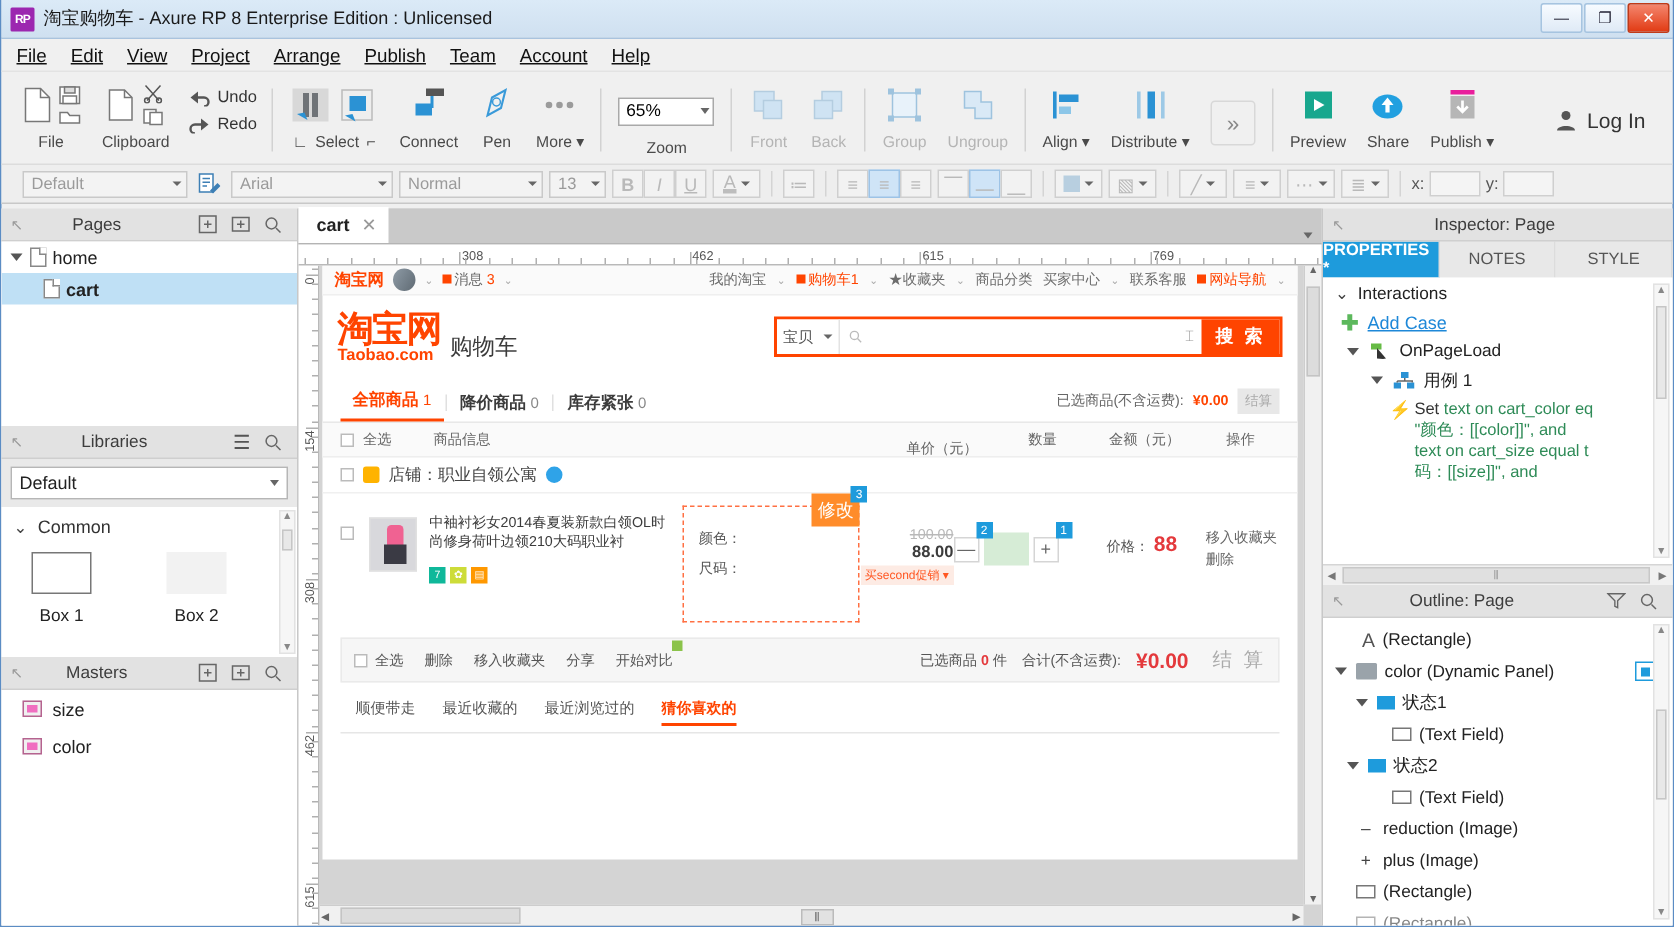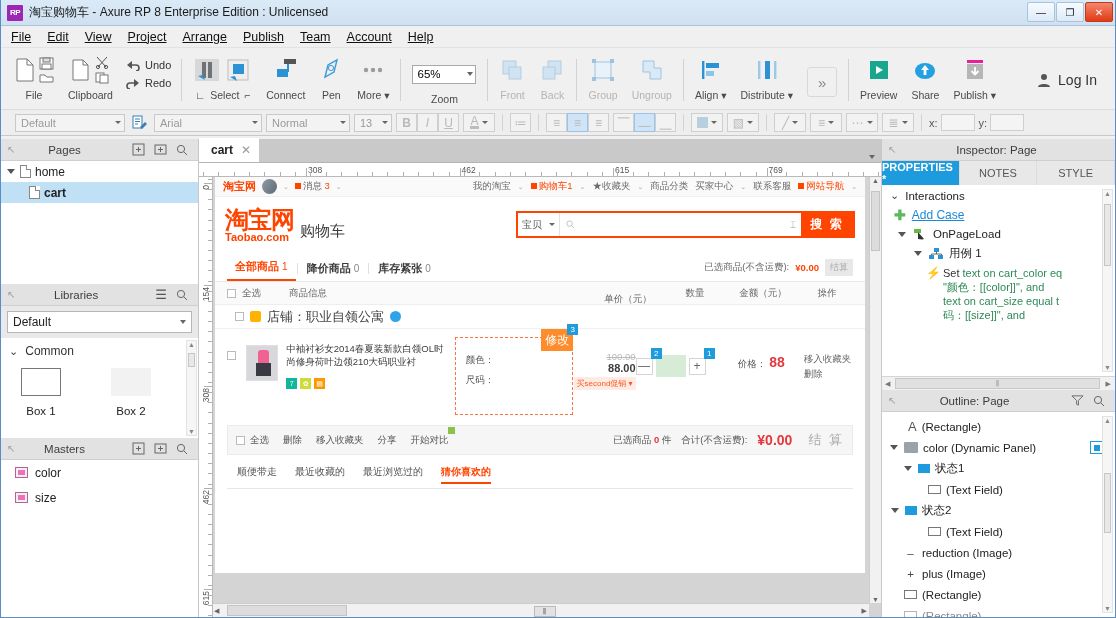--- a/index.html
+++ b/index.html
@@ -199,21 +199,21 @@
              font-size:9.5px; color:#666; padding:0 12px; }
   .chk { width:9px;height:9px;border:1px solid #bbb;background:#fff;
          display:inline-block; }
   .col-all { width:62px; display:flex; align-items:center; gap:6px;}
   .col-info { flex:1; }
   .col-price { width:74px; text-align:center;margin-top:12px;}
   .col-qty { width:60px; text-align:center;}
   .col-sum { width:76px; text-align:center;}
   .col-act { width:52px; text-align:center;}
   .shop-row { height:24px; display:flex; align-items:center; gap:6px;
-              padding:0 20px; font-size:13px; color:#444;
+              padding:0 12px; font-size:11px; color:#444;
               border-bottom:1px solid #f0f0f0; }
   .shop-ico { width:11px;height:11px;border-radius:2px;background:#ffb300;}
   .ww { width:11px;height:11px;border-radius:50%;background:#2fa3e8;}
   .prod-row { display:flex; align-items:flex-start; padding:8px 12px 10px;
               position:relative; min-height:86px; }
   .p-chk { width:20px; padding-top:14px;}
   .p-thumb { width:34px; height:36px; background:#d8d8dc; border:1px solid #e0e0e0;
              margin-right:8px; margin-top:8px; position:relative; overflow:hidden;}
   .p-thumb .dress{position:absolute;left:11px;top:4px;width:11px;height:14px;
              background:#f06292;border-radius:3px 3px 0 0;}
@@ -586,21 +586,21 @@
       <svg width="15" height="15" viewBox="0 0 15 15">
           <rect x="1" y="1" width="9" height="12" fill="#fff" stroke="#3d7fb5"></rect>
           <path d="M3 4h5M3 6.5h5M3 9h3" stroke="#3d7fb5"></path>
           <path d="M8 12l5-5 2 2-5 5z" fill="#3d7fb5"></path>
         </svg>
     </div>
     <div class="fb-sel" style="width:108px">
       <span>Arial</span>
       <span class="caret sm"></span>
     </div>
-    <div class="fb-sel" style="width:84px">
+    <div class="fb-sel" style="width:96px">
       <span>Normal</span>
       <span class="caret sm"></span>
     </div>
     <div class="fb-sel" style="width:38px">
       <span>13</span>
       <span class="caret sm"></span>
     </div>
     <div class="fb-grp">
       <div class="fb-btn bx" style="font-weight:bold">B</div>
       <div class="fb-btn bx" style="font-style:italic">I</div>
@@ -747,25 +747,25 @@
             </svg>
           <svg width="12" height="12" viewBox="0 0 12 12">
               <circle cx="5" cy="5" r="3.6" fill="none" stroke="#666"></circle>
               <path d="M8 8l3 3" stroke="#666"></path>
             </svg>
         </span>
       </div>
       <div class="pane-body" style="flex:1">
         <div class="tree-row" style="padding-left:14px;gap:7px;height:25px">
           <span class="mstico"></span>
-          <span>color</span>
+          <span>size</span>
         </div>
         <div class="tree-row" style="padding-left:14px;gap:7px;height:25px">
           <span class="mstico"></span>
-          <span>size</span>
+          <span>color</span>
         </div>
       </div>
     </div>
 
     <div class="center">
       <div class="tabstrip">
         <div class="tab">
           <span>cart</span>
           <span class="x">✕</span>
         </div>
@@ -1158,21 +1158,21 @@
           </div>
           <div class="ol-row" style="padding-left:22px">
             <span class="tri down"></span>
             <span class="ol-sqr"></span>
             <span>状态1</span>
           </div>
           <div class="ol-row" style="padding-left:46px">
             <span class="ol-rect"></span>
             <span>(Text Field)</span>
           </div>
-          <div class="ol-row" style="padding-left:9px">
+          <div class="ol-row" style="padding-left:16px">
             <span class="tri down"></span>
             <span class="ol-sqr"></span>
             <span>状态2</span>
           </div>
           <div class="ol-row" style="padding-left:46px">
             <span class="ol-rect"></span>
             <span>(Text Field)</span>
           </div>
           <div class="ol-row" style="padding-left:22px">
             <span style="width:13px;text-align:center;color:#444">–</span>

